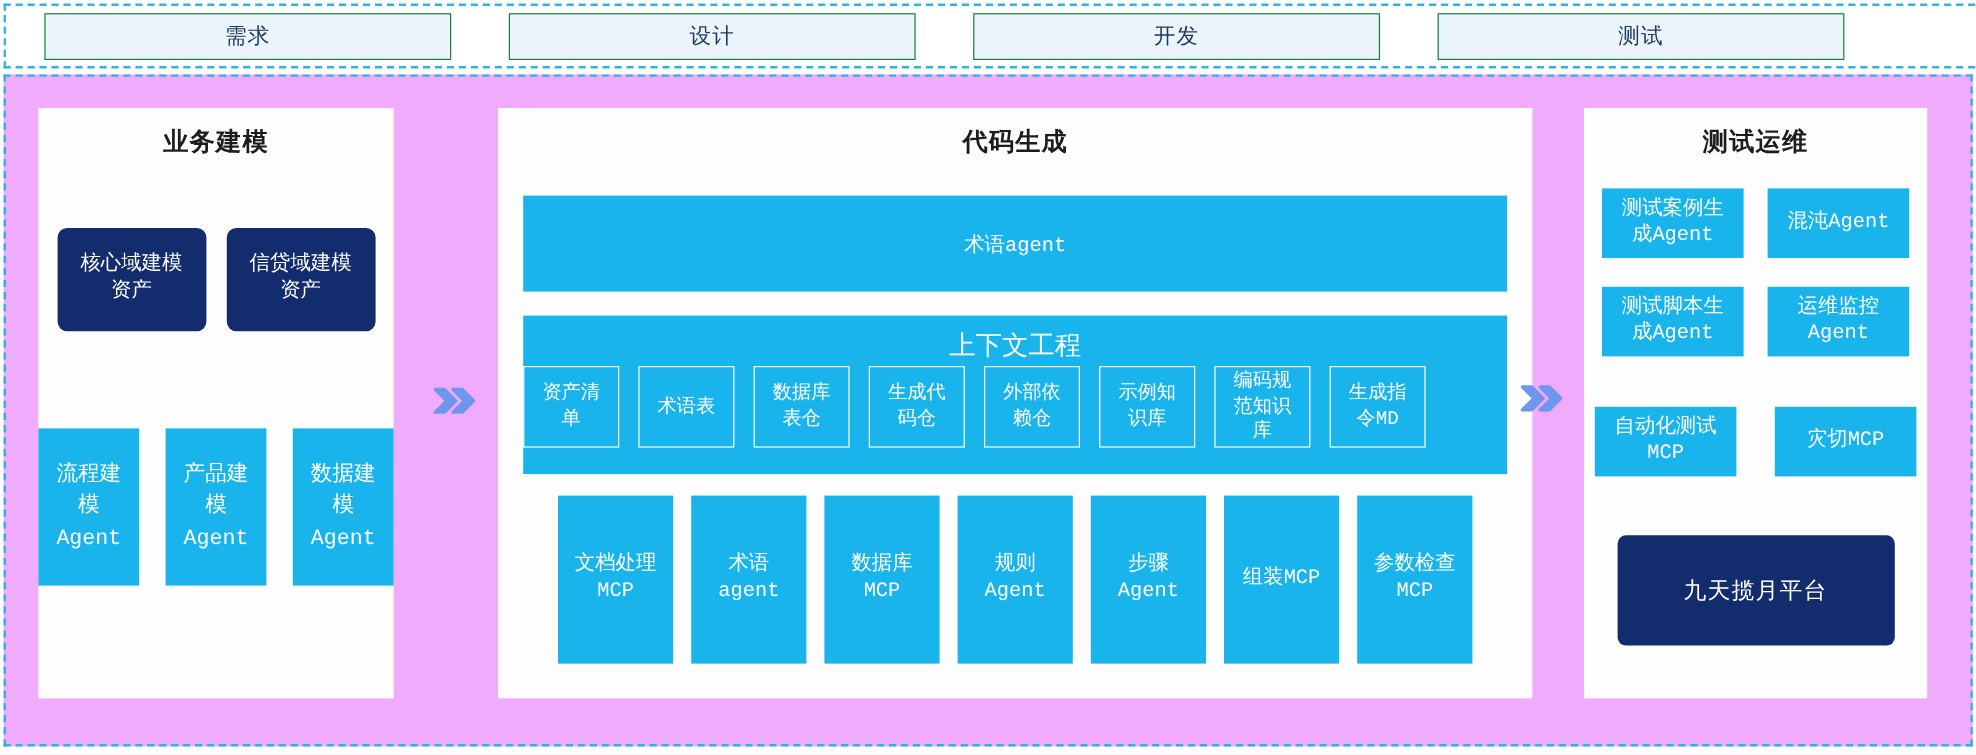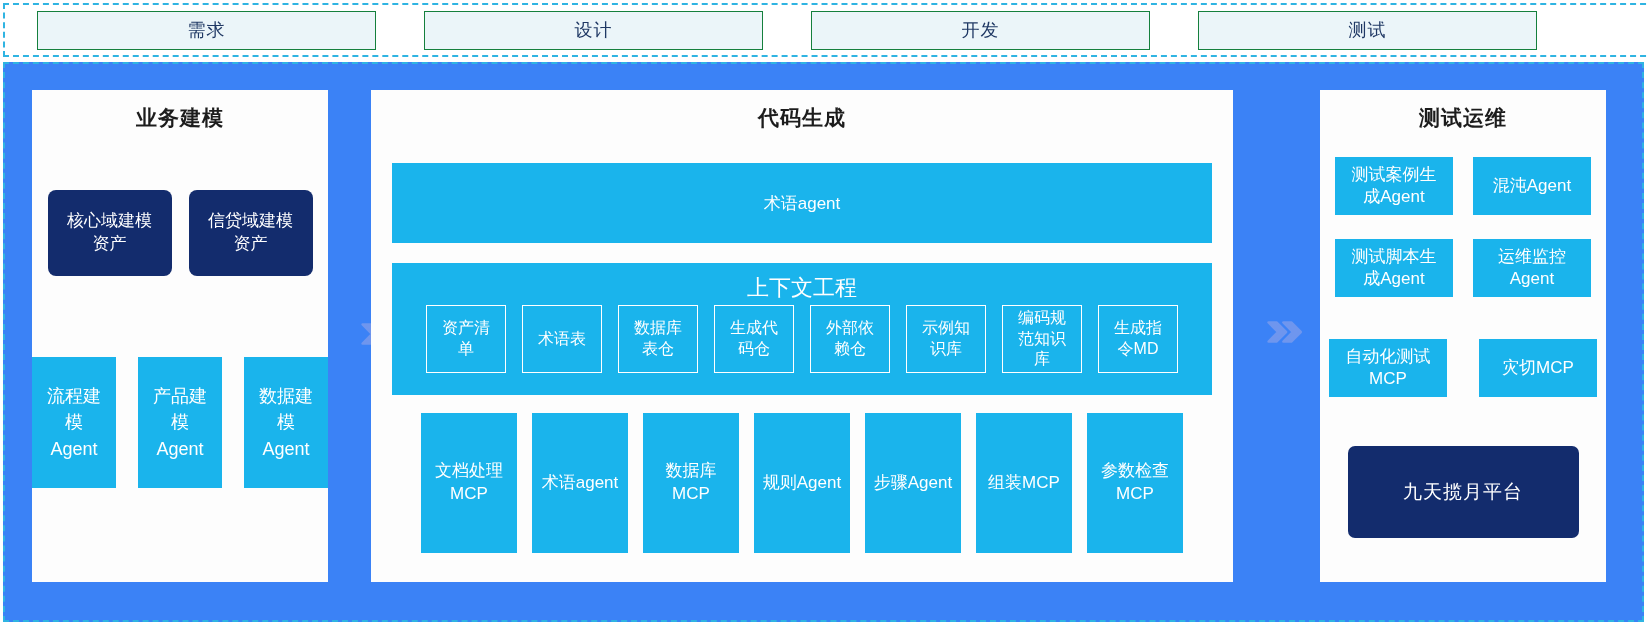--- a/index.html
+++ b/index.html
@@ -15,21 +15,21 @@
     display:flex;align-items:center;gap:48px;padding-left:32px;box-sizing:content-box;
   }
   .stage-box{
     width:337px;height:37px;background:#ebf5f9;border:1px solid #15803d;
     display:flex;align-items:center;justify-content:center;
     color:#1f3864;font-size:18px;letter-spacing:1px;
   }
   
   .main-area{
     position:absolute;left:3px;top:62px;width:1637px;height:556px;
-    background:#3b82f6;border:2px dashed #2fb4e2;
+    background:#f0abfc;border:2px dashed #2fb4e2;font-family:Liberation Mono, monospace;
   }
   .panel{
     position:absolute;top:26px;height:492px;background:#fdfdfd;box-sizing:border-box;
   }
   .panel-title{
     text-align:center;color:#1c1c1c;font-size:21px;font-weight:bold;
     padding-top:14px;letter-spacing:1px;
   }
   
   .panel-left{left:27px;width:296px;}
@@ -40,34 +40,34 @@
     color:#ffffff;font-size:17px;line-height:1.35;padding:0 12px;box-sizing:border-box;
     word-break:normal;
   }
   .bm-agent-row{display:flex;justify-content:space-between;gap:18px;margin-top:81px;}
   .bm-agent-box{
     width:84px;height:131px;background:#1ab4ec;
     display:flex;align-items:center;justify-content:center;text-align:center;
     color:#ffffff;font-size:18px;line-height:1.45;padding:0 15px;box-sizing:border-box;
   }
   
-  .panel-mid{left:366px;width:862px;padding:0 21px;}
+  .panel-mid{left:410px;width:862px;padding:0 21px;}
   .master-bar{
     margin-top:31px;height:80px;background:#1ab4ec;
     display:flex;align-items:center;justify-content:center;
     color:#ffffff;font-size:17px;
   }
   .context-box{
     margin-top:20px;height:132px;background:#1ab4ec;box-sizing:border-box;
   }
   .context-title{
     text-align:center;color:#ffffff;font-size:22px;padding-top:10px;height:26px;
   }
   .context-items{
-    display:flex;justify-content:center;gap:16px;margin-top:6px;
+    display:flex;gap:16px;margin-top:6px;
   }
   .context-item{
     width:80px;height:68px;border:1px solid #ffffff;box-sizing:border-box;
     display:flex;align-items:center;justify-content:center;text-align:center;
     color:#ffffff;font-size:16px;line-height:1.3;padding:0 10px;
   }
   .tool-row{display:flex;justify-content:center;gap:15px;margin-top:18px;}
   .tool-box{
     width:96px;height:140px;background:#1ab4ec;box-sizing:border-box;
     display:flex;align-items:center;justify-content:center;text-align:center;

